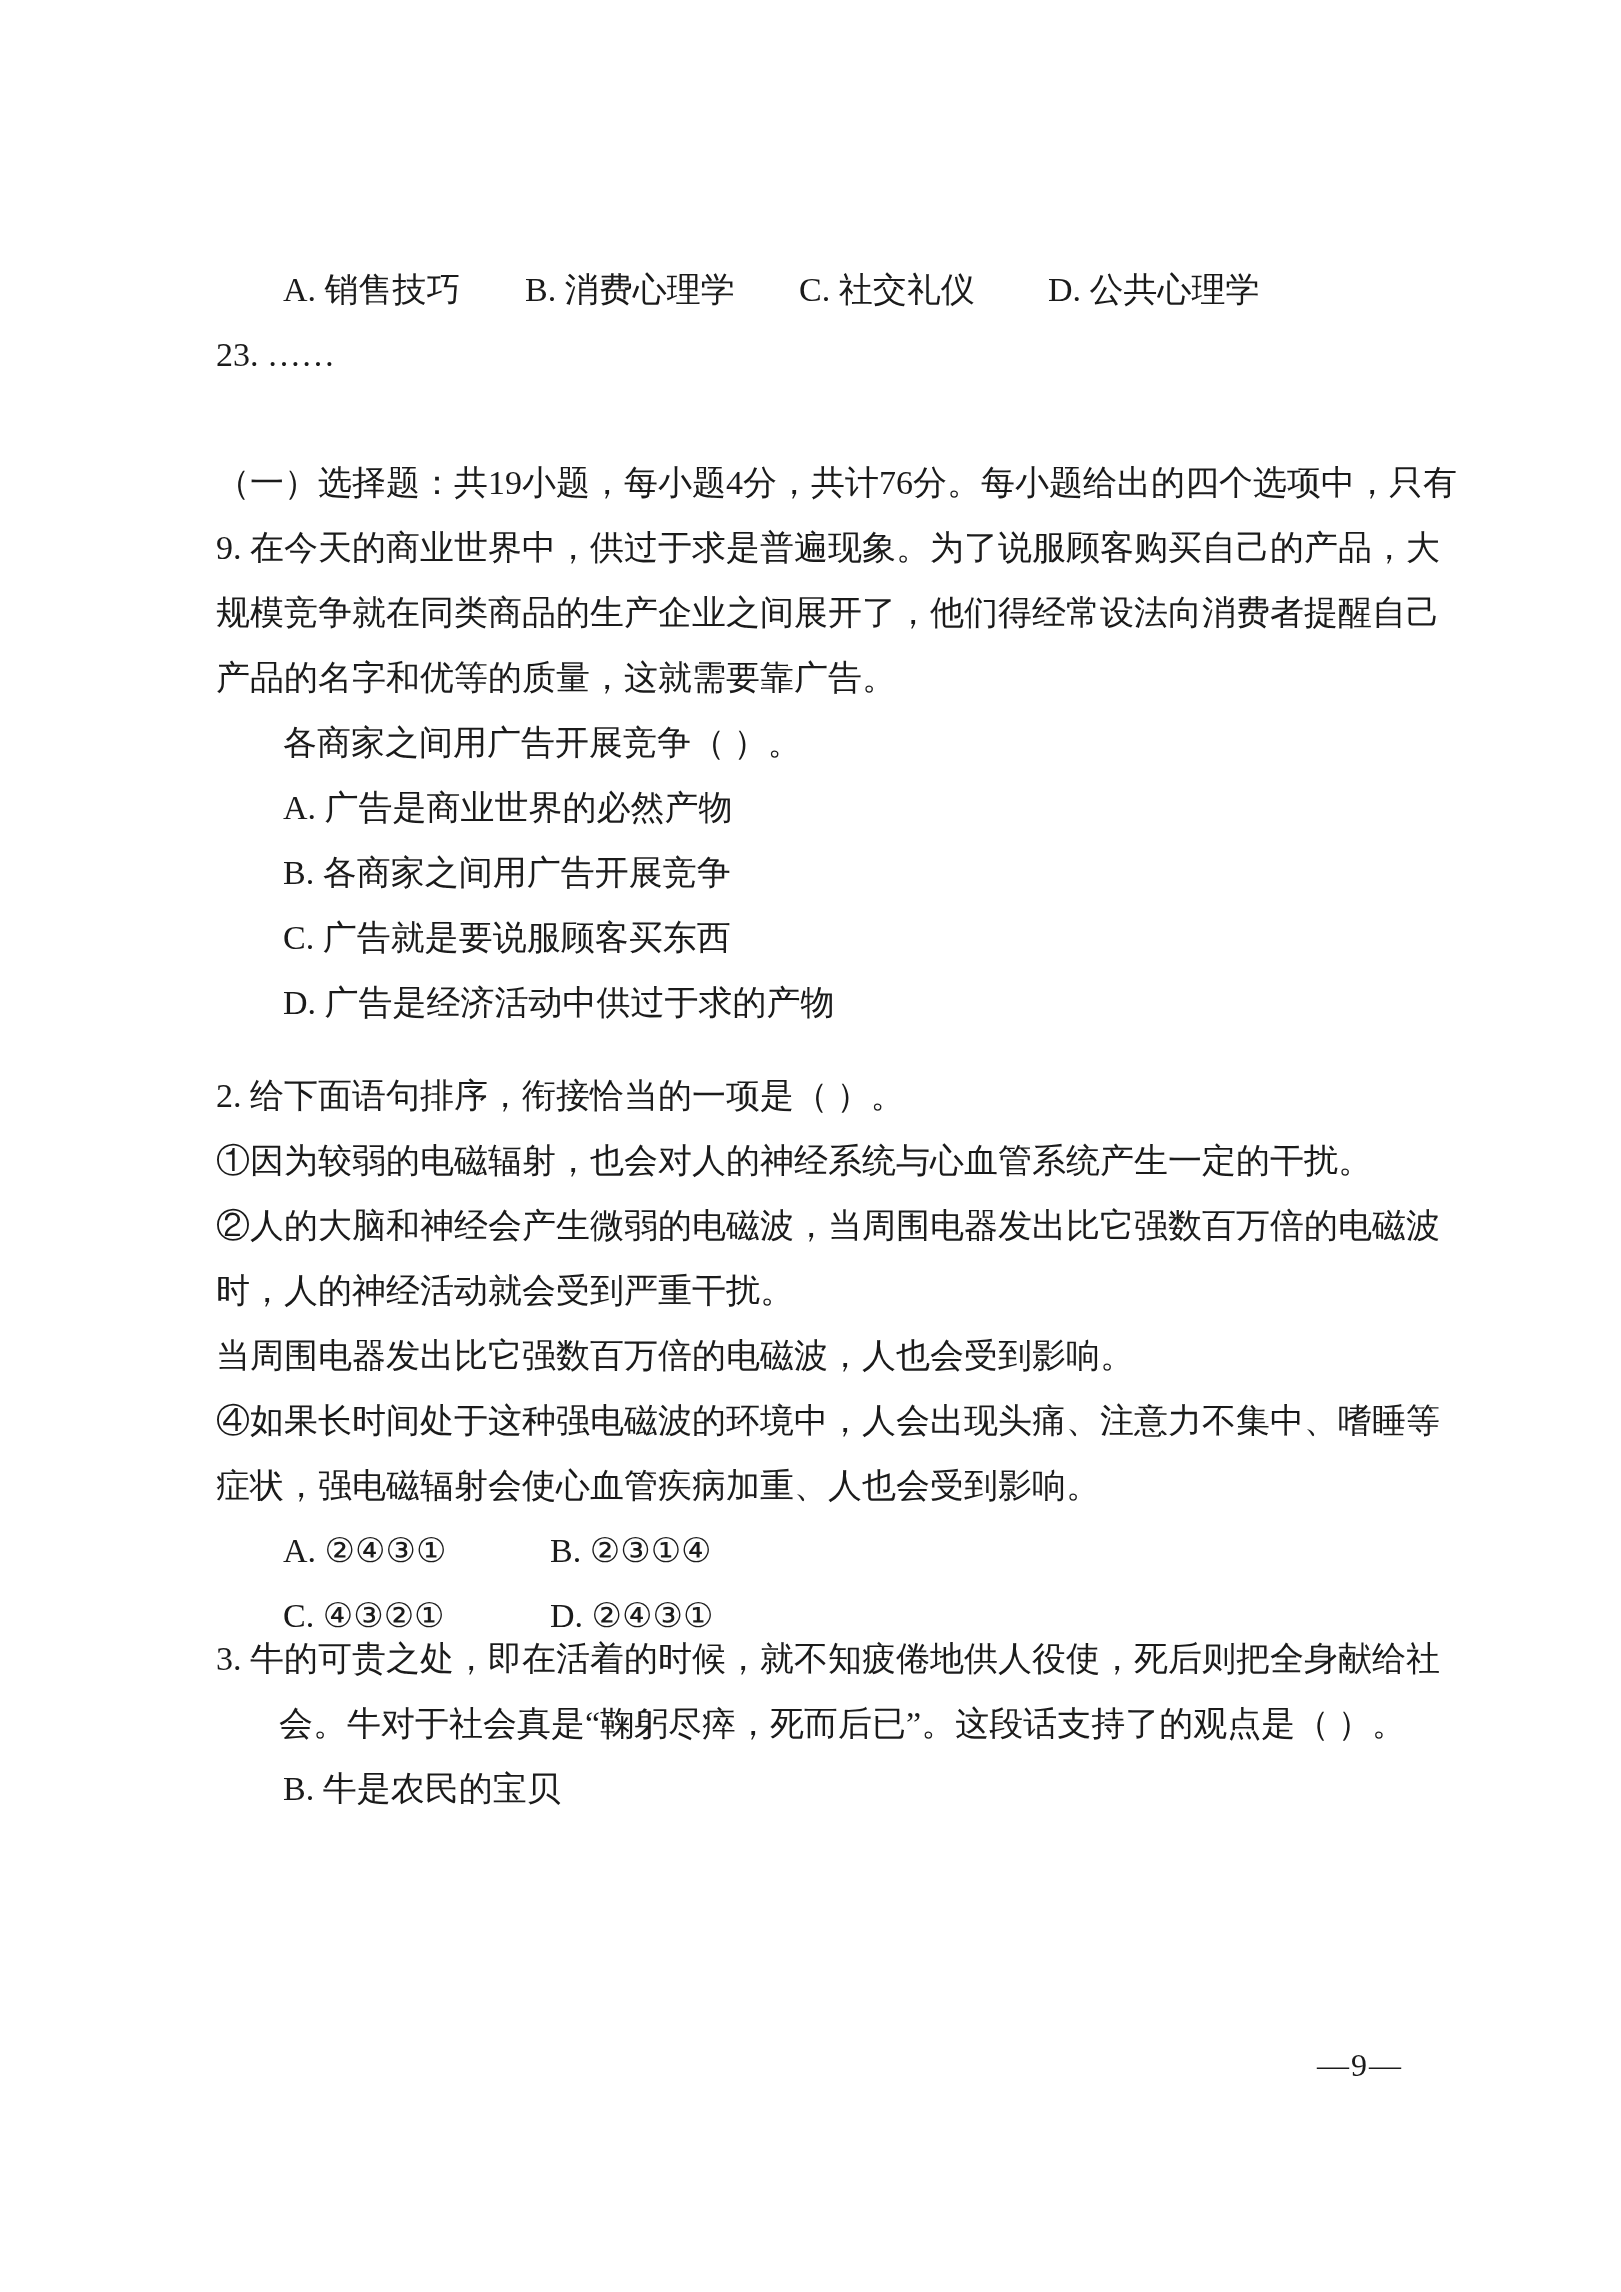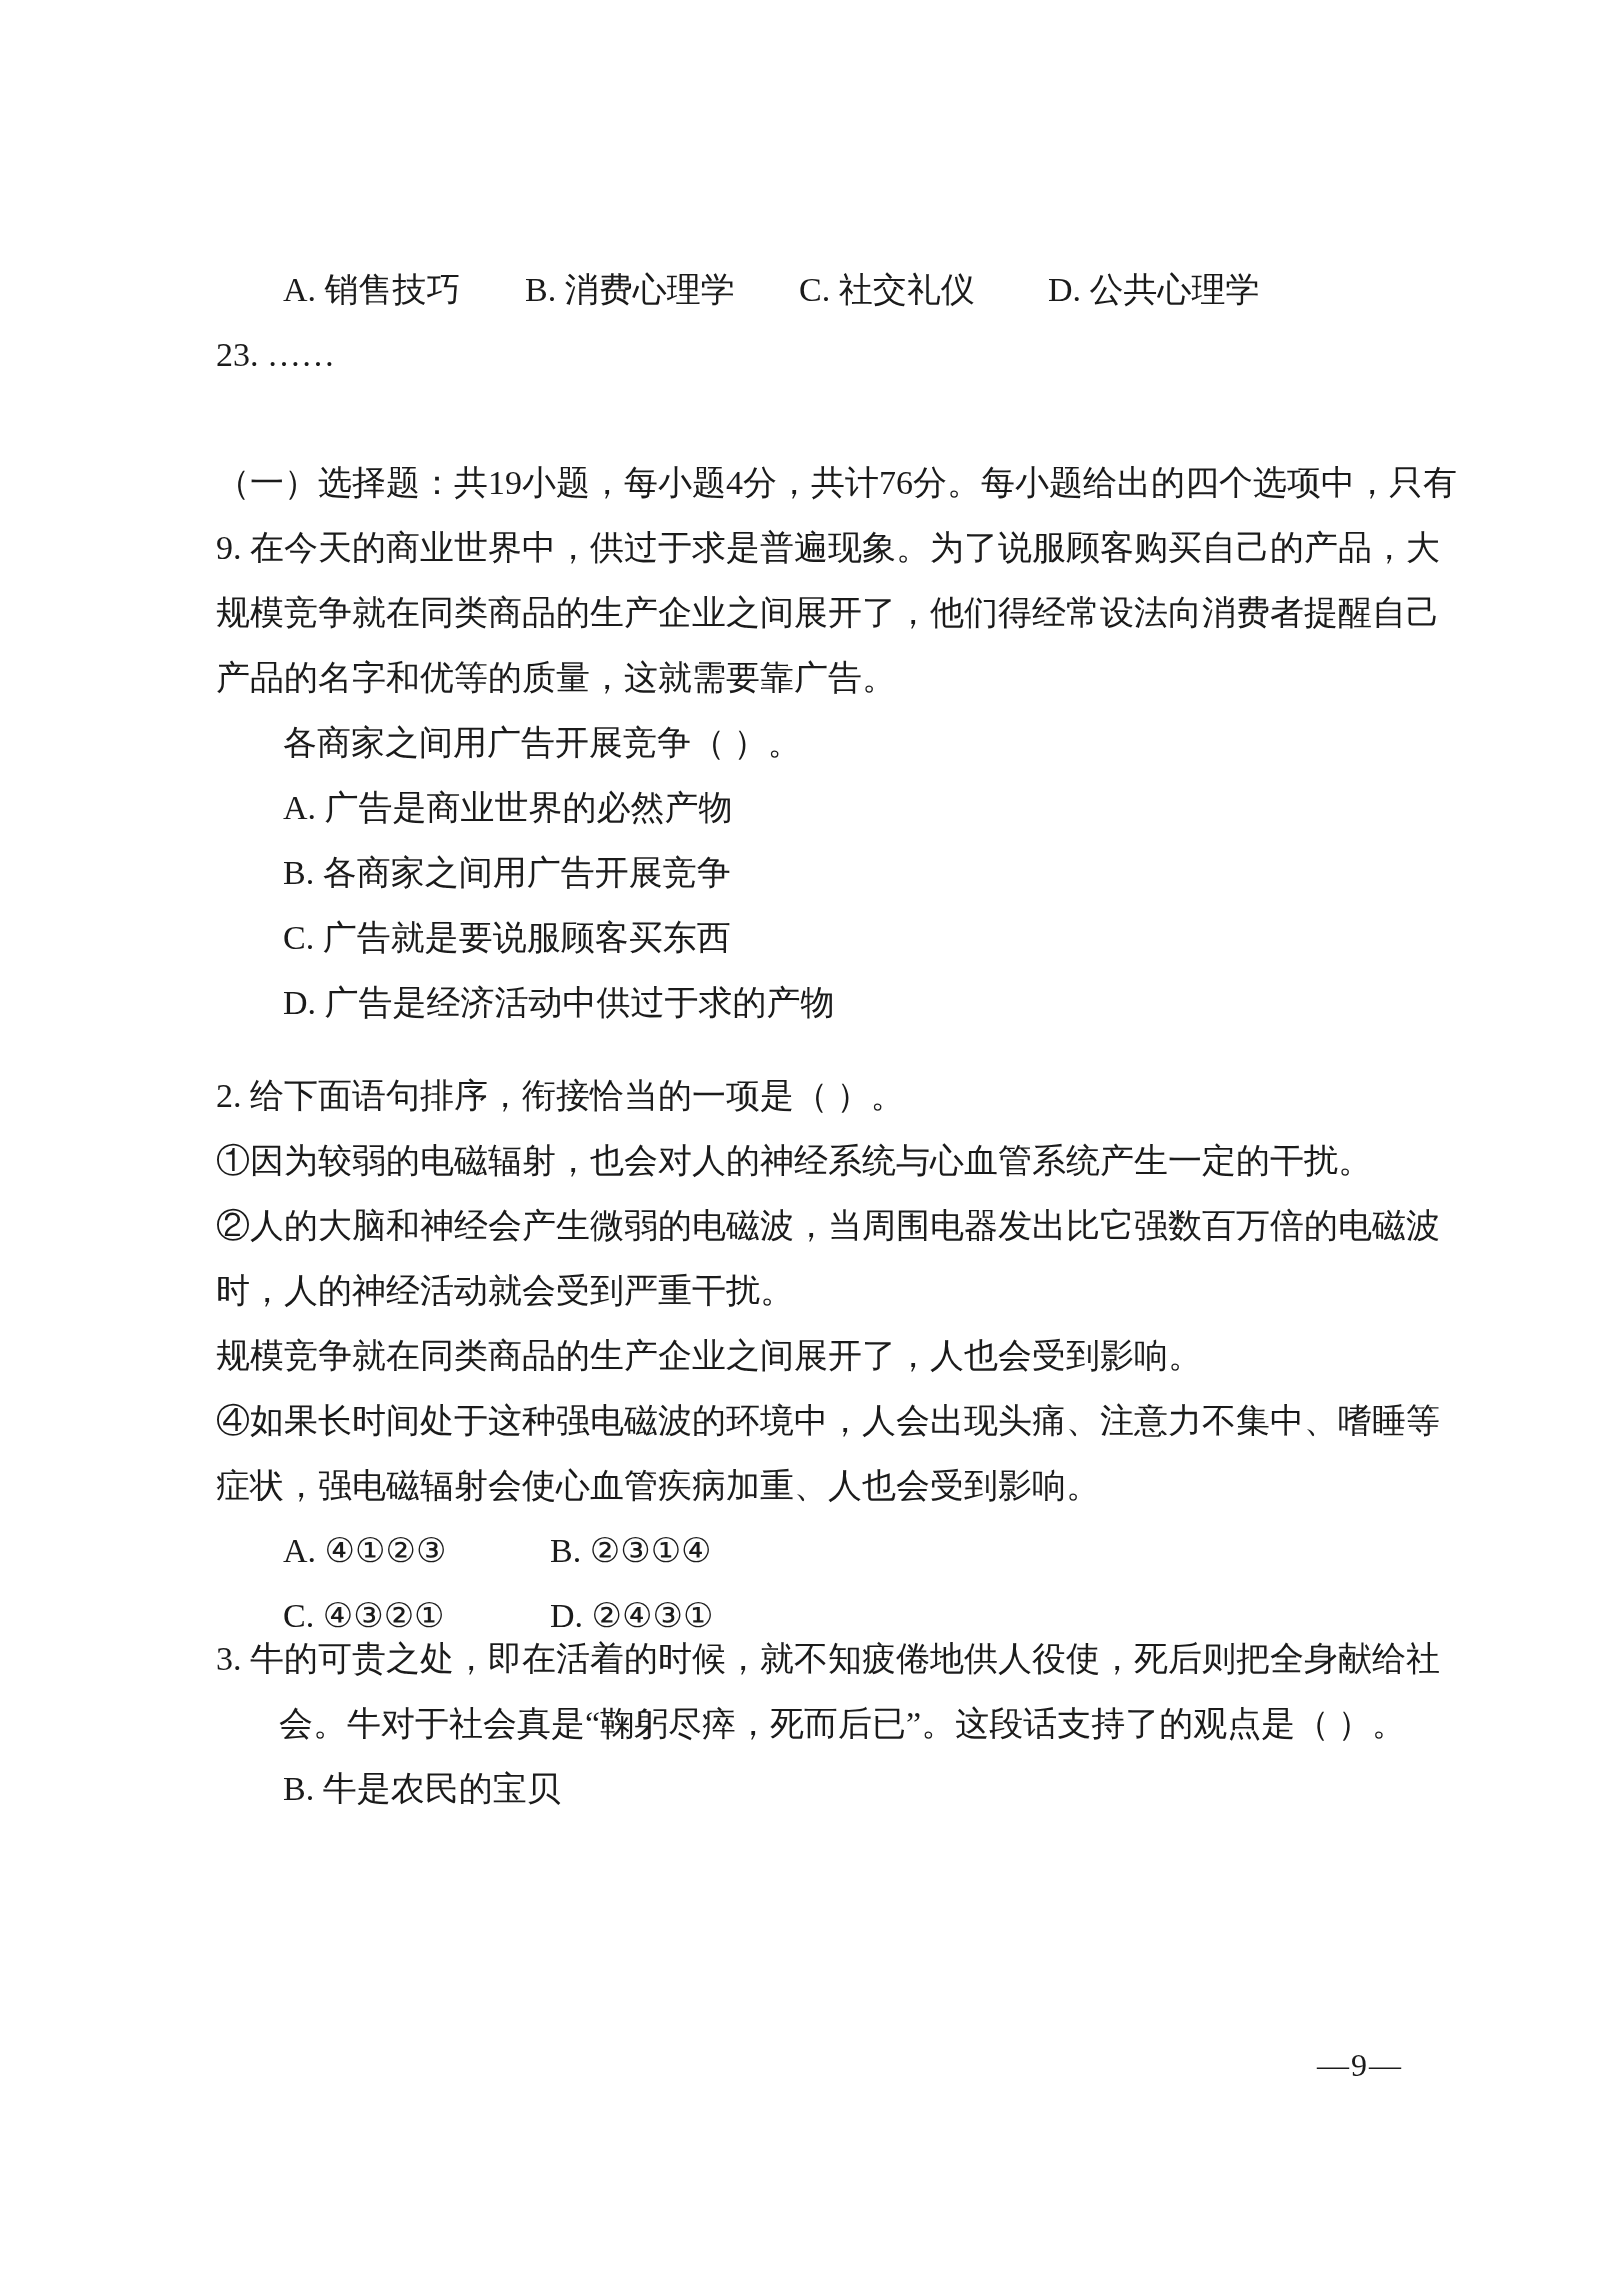--- a/index.html
+++ b/index.html
@@ -68,26 +68,26 @@
     <div class="line indent-2">B. 各商家之间用广告开展竞争</div>
     <div class="line indent-2">C. 广告就是要说服顾客买东西</div>
     <div class="line indent-2">D. 广告是经济活动中供过于求的产物</div>
 
     <div class="spacer-sm"></div>
 
     <div class="line">2. 给下面语句排序，衔接恰当的一项是（ ）。</div>
     <div class="line">①因为较弱的电磁辐射，也会对人的神经系统与心血管系统产生一定的干扰。</div>
     <div class="line">②人的大脑和神经会产生微弱的电磁波，当周围电器发出比它强数百万倍的电磁波</div>
     <div class="line">时，人的神经活动就会受到严重干扰。</div>
-    <div class="line">规模竞争就在同类商品的生产企业之间展开了，人也会受到影响。</div>
+    <div class="line">当周围电器发出比它强数百万倍的电磁波，人也会受到影响。</div>
     <div class="line">④如果长时间处于这种强电磁波的环境中，人会出现头痛、注意力不集中、嗜睡等</div>
     <div class="line">症状，强电磁辐射会使心血管疾病加重、人也会受到影响。</div>
 
     <div class="line indent-2">
-      <span class="pair-first">A. ④①②③</span><span>B. ②③①④</span>
+      <span class="pair-first">A. ②④③①</span><span>B. ②③①④</span>
     </div>
     <div class="line indent-2">
       <span class="pair-first">C. ④③②①</span><span>D. ②④③①</span>
     </div>
 
     <div class="q3-block">
       <div class="line">3. 牛的可贵之处，即在活着的时候，就不知疲倦地供人役使，死后则把全身献给社</div>
       <div class="line indent-cont">会。牛对于社会真是“鞠躬尽瘁，死而后已”。这段话支持了的观点是（ ）。</div>
       <div class="line indent-2">B. 牛是农民的宝贝</div>
     </div>

